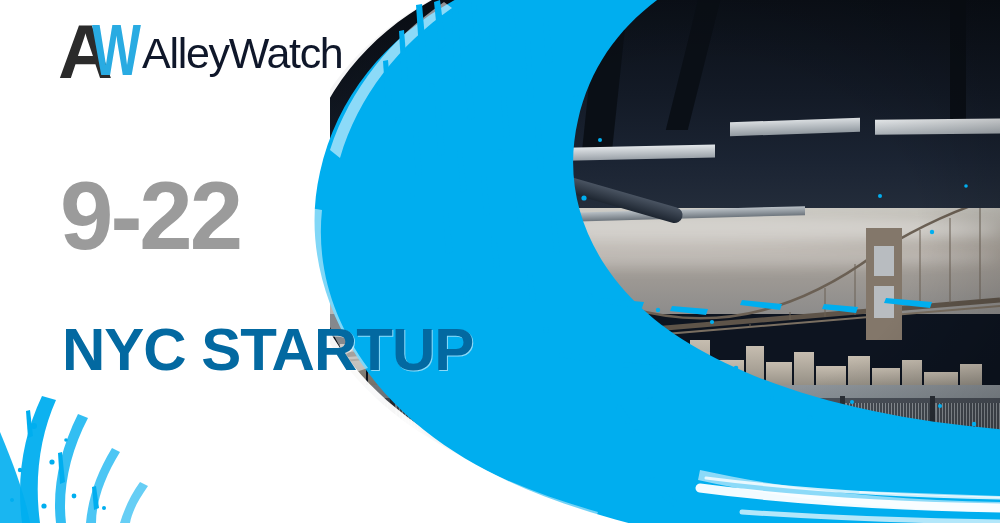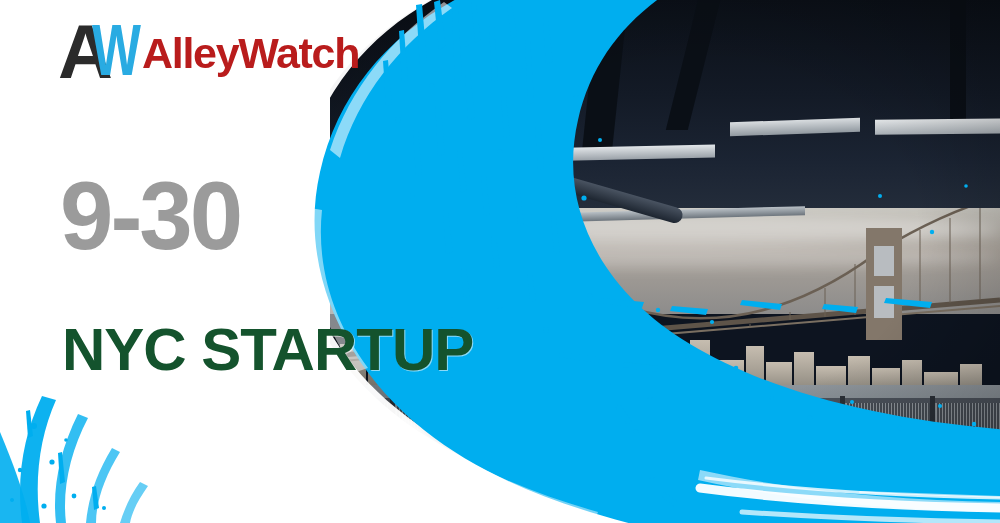--- a/index.html
+++ b/index.html
@@ -142,21 +142,21 @@
     letter-spacing:-4px;
   }
   .logo-mark .glyph-w{
     position:absolute; left:34px; top:-3px;
     font-size:72px; font-weight:bold; line-height:58px;
     color:#29ABE2; font-family:"Liberation Sans", sans-serif;
     transform:scaleX(.72);
     transform-origin:left top;
   }
   .logo-word{
-    font-size:43px; font-weight:bold; color:#b91c1c;
+    font-size:43px; font-weight:normal; color:#0f172a;
     letter-spacing:-1.3px; line-height:1;
     font-family:"Liberation Sans", sans-serif;
   }
 
   .date{
     position:absolute; left:60px; top:168px;
     font-size:96px; font-weight:bold; color:#9B9B9B;
     letter-spacing:-3px; line-height:1;
     font-family:"Liberation Sans", sans-serif;
   }
@@ -164,21 +164,21 @@
   .headline{
     position:absolute; left:62px; top:322px;
     line-height:.92;
     font-family:"Liberation Sans", sans-serif;
   }
   .hl-line{
     font-size:60px; font-weight:bold; letter-spacing:-1px;
     white-space:nowrap;
     text-shadow:1px 1px 0 rgba(255,255,255,.55);
   }
-  .hl-dark{color:#14532d;}
+  .hl-dark{color:#0369a1;}
   .hl-blue{color:#1CA4E0;}
 </style>
 </head>
 <body>
 
 <div id="poster">
 
   <div class="photo-wrap">
     <div class="photo">
 
@@ -431,19 +431,19 @@
   </div>
 
   <div class="logo">
     <div class="logo-mark">
       <span class="glyph-a">A</span>
       <span class="glyph-w">W</span>
     </div>
     <div class="logo-word">AlleyWatch</div>
   </div>
 
-  <div class="date">9-30</div>
+  <div class="date">9-22</div>
 
   <div class="headline">
     <div class="hl-line hl-dark">NYC STARTUP</div>
   </div>
 
 </div>
 
 </body></html>

